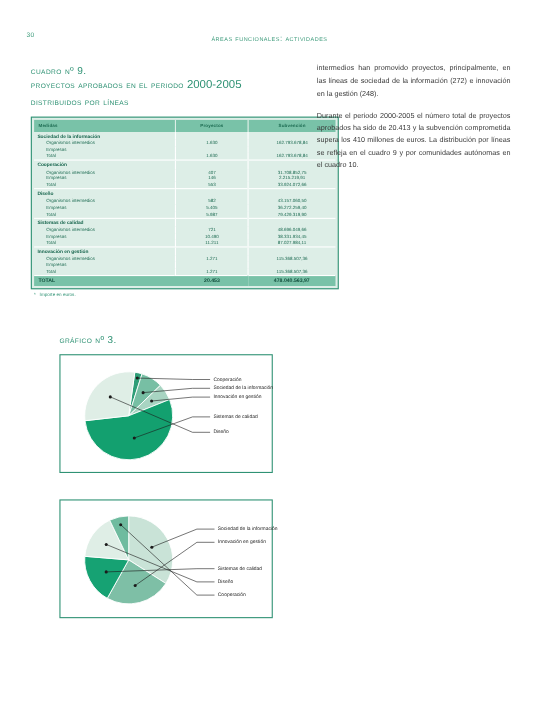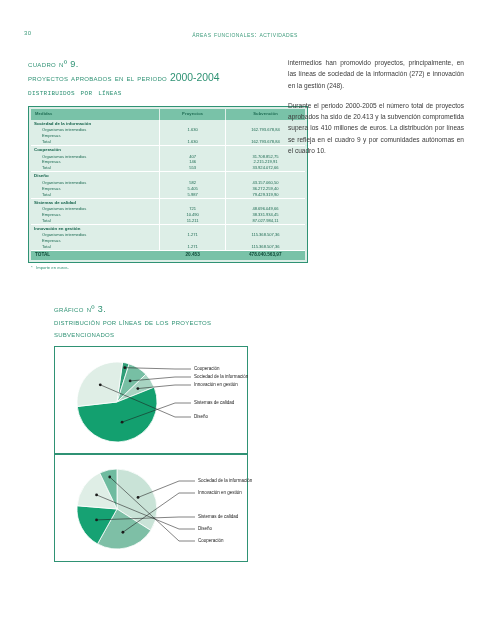--- a/index.html
+++ b/index.html
@@ -28,21 +28,21 @@
     text-transform:lowercase;
   }
 
   
   .leftcol { position:absolute; left:28px; top:58px; width:280px; }
 
   .caption { color:#2f9274; line-height:1.42; }
   .caption .l1 { font-size:9.2px; letter-spacing:.35px; font-variant:small-caps; text-transform:lowercase; }
   .caption .l2 { font-size:9.2px; letter-spacing:.3px; font-variant:small-caps; text-transform:lowercase; }
   .caption .l2 b { font-weight:normal; font-size:10.4px; letter-spacing:0; text-transform:none; font-variant:normal; }
-  .caption .l3 { font-size:9.2px; letter-spacing:.3px; font-variant:small-caps; text-transform:lowercase;font-family:Liberation Mono, monospace; }
+  .caption .l3 { font-size:9.2px; letter-spacing:.3px; font-variant:small-caps; text-transform:lowercase; }
 
   
   .tbl-wrap {
     margin-top:7px;
     background:#ddeee7;
     border:1px solid #2f9274;
     padding:2px;
   }
   table.data { width:100%; border-collapse:collapse; }
   table.data td, table.data th {
@@ -117,21 +117,21 @@
 
 <div class="page">
 
   <div class="folio">30</div>
   <div class="runhead">Áreas Funcionales: Actividades</div>
 
   <div class="leftcol">
 
     <div class="caption">
       <div class="l1">Cuadro nº 9.</div>
-      <div class="l2"><span>Proyectos aprobados en el periodo </span><b>2000-2004</b></div>
+      <div class="l2"><span>Proyectos aprobados en el periodo </span><b>2000-2005</b></div>
       <div class="l3">Distribuidos por líneas</div>
     </div>
 
     <div class="tbl-wrap">
       <table class="data">
         <thead>
           <tr class="thead">
             <th class="c1">Medidas</th>
             <th class="c2">Proyectos</th>
             <th class="c3">Subvención</th>
@@ -251,21 +251,20 @@
   </div>
 
   <div class="rightcol">
     <p>intermedios han promovido proyectos, principalmente, en las líneas de sociedad de la información (272) e innovación en la gestión (248).</p>
     <p>Durante el periodo 2000-2005 el número total de proyectos aprobados ha sido de 20.413 y la subvención comprometida supera los 410 millones de euros. La distribución por líneas se refleja en el cuadro 9 y por comunidades autónomas en el cuadro 10.</p>
   </div>
 
   <div class="figblock" style="top:303px;">
     <div class="fig-cap">
       <div class="l1">Gráfico nº 3.</div>
-      <div class="l2">Distribución por líneas de los proyectos subvencionados</div>
     </div>
     <div class="fig-box" id="fig3box">
         <svg width="246" height="106">
           <path d="M 62 55 L 67.57 15.39 A 40 40 0 0 1 74.11 16.88 Z" fill="#2f9e78" stroke="#ffffff" stroke-width="0.8"></path>
           <path d="M 62 55 L 74.11 16.88 A 40 40 0 0 1 90.84 27.28 Z" fill="#77bfa4" stroke="#ffffff" stroke-width="0.8"></path>
           <path d="M 62 55 L 90.84 27.28 A 40 40 0 0 1 99.15 40.17 Z" fill="#a8d4c2" stroke="#ffffff" stroke-width="0.8"></path>
           <path d="M 62 55 L 99.15 40.17 A 40 40 0 1 1 22.25 59.48 Z" fill="#13a06f" stroke="#ffffff" stroke-width="0.8"></path>
           <path d="M 62 55 L 22.25 59.48 A 40 40 0 0 1 67.57 15.39 Z" fill="#dfeee6" stroke="#ffffff" stroke-width="0.8"></path>
           <path d="M 69.81 20.68 L 120.00 22 L 136 22" fill="none" stroke="#1b1b1b" stroke-width="0.55"></path>
           <circle cx="69.81" cy="20.68" r="1.4" fill="#1b1b1b"></circle>

